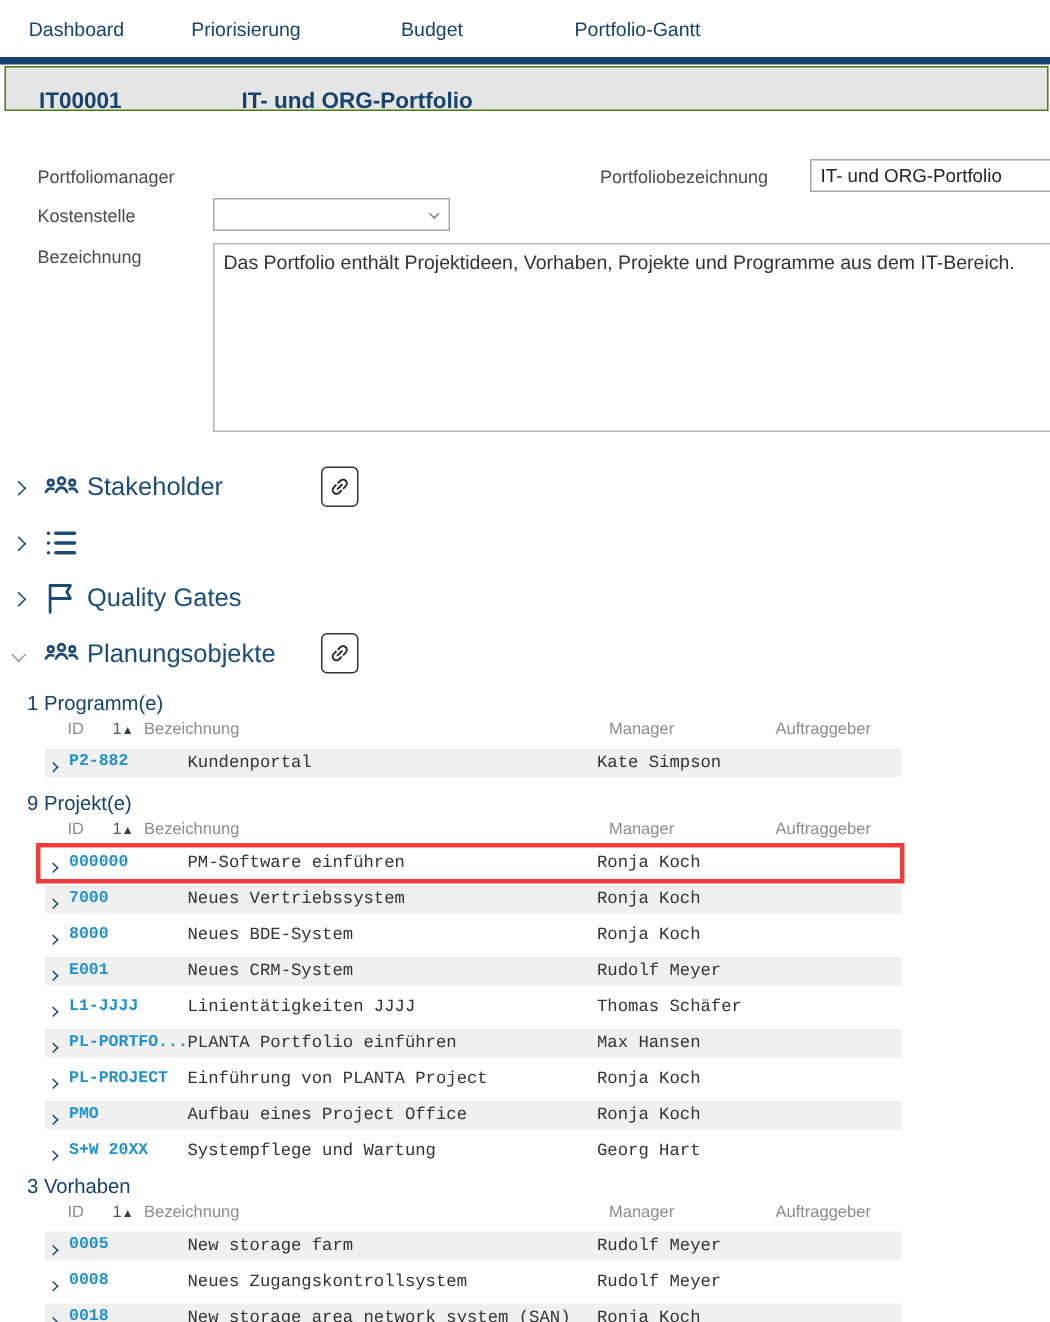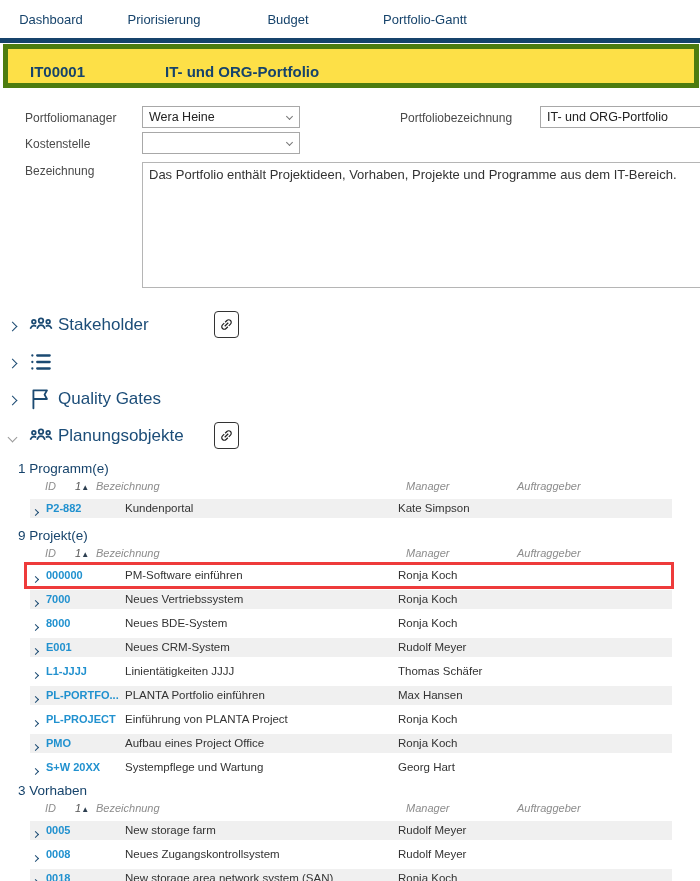--- a/index.html
+++ b/index.html
@@ -15,22 +15,22 @@
   .tabbar{position:absolute;top:0;left:0;width:700px;height:38px;display:flex;background:#fff;}
   .tab{display:flex;align-items:center;justify-content:center;gap:8px;
        font-size:13px;color:var(--navy);cursor:pointer;}
   .tab.active{background:var(--navy);color:#fff;font-weight:bold;}
   .navybar{position:absolute;top:38px;left:0;width:700px;height:5px;background:var(--navy);}
   .burger{display:inline-block;width:15px;}
   .burger span{display:block;height:2px;background:#fff;margin:2.5px 0;border-radius:1px;}
   .closex{color:#fff;font-size:13px;font-weight:bold;margin-left:4px;}
 
   
-  .panel{position:absolute;top:44px;left:3px;width:696px;height:44px;background:#fde047;
-         border:5px solid #4d7c0f;}
+  .panel{position:absolute;top:44px;left:3px;width:696px;height:30px;background:#e5e5e5;
+         border:1px solid #4d7c0f;}
   .panel .pid{position:absolute;left:22px;top:0;line-height:46px;font-size:15px;font-weight:bold;color:var(--navy);}
   .panel .ptitle{position:absolute;left:157px;top:0;line-height:46px;font-size:15px;font-weight:bold;color:var(--navy);}
 
   
   .flabel{position:absolute;font-size:12px;color:var(--label);}
   .selbox,.inbox{position:absolute;height:22px;background:#fff;border:1px solid var(--border);
         font-size:12.5px;color:#222;line-height:20px;padding-left:6px;}
   .selbox .chev{position:absolute;right:7px;top:7px;color:#777;}
   .inbox{border-right:none;}
   .tarea{position:absolute;left:142px;top:162px;width:599px;height:126px;border:1px solid #b5b5b5;
@@ -48,28 +48,28 @@
   .secrow .sc{margin-left:9px;width:16px;}
   .secrow .sicon{position:absolute;left:28px;top:2px;width:26px;height:26px;}
   .secrow .slabel{position:absolute;left:58px;font-size:17px;color:#1c4d78;}
   .linkbox{position:absolute;left:214px;top:1px;width:25px;height:27px;border:1px solid #333;
         border-radius:4px;background:#fff;display:flex;align-items:center;justify-content:center;}
   .linkbox svg{transform:rotate(-45deg);}
 
   
   .tables{position:absolute;left:18px;top:461px;width:604px;}
   .gtitle{font-size:13.5px;color:var(--navy);line-height:15px;margin-bottom:4px;}
-  .thead{position:relative;height:13px;margin-bottom:6px;font-size:11px;color:var(--hdr);font-style:italic;}
+  .thead{position:relative;height:13px;margin-bottom:6px;font-size:11px;color:var(--hdr);}
   .thead .h-id{position:absolute;left:27px;}
   .thead .h-sort{position:absolute;left:57px;color:#555;}
   .thead .h-sort .tri{font-size:8px;color:#2c3e50;}
   .thead .h-name{position:absolute;left:78px;}
   .thead .h-mgr{position:absolute;left:388px;}
   .thead .h-cli{position:absolute;left:499px;}
-  .trow{position:relative;height:19px;margin-left:12px;width:642px;margin-bottom:5px;font-size:11.5px;}
+  .trow{position:relative;height:19px;margin-left:12px;width:571px;margin-bottom:5px;font-size:11.5px;font-family:Liberation Mono, monospace;}
   .trow.shade{background:var(--shade);}
   .trow .rc{position:absolute;left:3px;top:6px;}
   .trow .c-id{position:absolute;left:16px;top:3px;color:var(--link);font-weight:bold;font-size:11px;}
   .trow .c-name{position:absolute;left:95px;top:3px;color:var(--cell);}
   .trow .c-mgr{position:absolute;left:368px;top:3px;color:var(--cell);}
   .trow .c-cli{position:absolute;left:487px;top:3px;color:var(--cell);}
   .hlbox{position:absolute;left:-6px;right:-2px;top:-4px;bottom:-4px;border:3px solid var(--red);pointer-events:none;}
   .mt10{margin-top:10px;} .mt5{margin-top:6px;}
 </style>
 </head>
@@ -92,24 +92,20 @@
     </div>
   </div>
   <div class="navybar"></div>
 
   <div class="panel">
     <span class="pid">IT00001</span>
     <span class="ptitle">IT- und ORG-Portfolio</span>
   </div>
 
   <span class="flabel" style="left:25px;top:111px">Portfoliomanager</span>
-  <div class="selbox" style="left:142px;top:106px;width:158px">
-    <span>Wera Heine</span>
-    <span class="chev sel"></span>
-  </div>
 
   <span class="flabel" style="left:25px;top:137px">Kostenstelle</span>
   <div class="selbox" style="left:142px;top:132px;width:158px">
     <span></span>
     <span class="chev sel"></span>
   </div>
 
   <span class="flabel" style="left:400px;top:111px">Portfoliobezeichnung</span>
   <div class="inbox" style="left:540px;top:106px;width:160px">
     <span>IT- und ORG-Portfolio</span>

